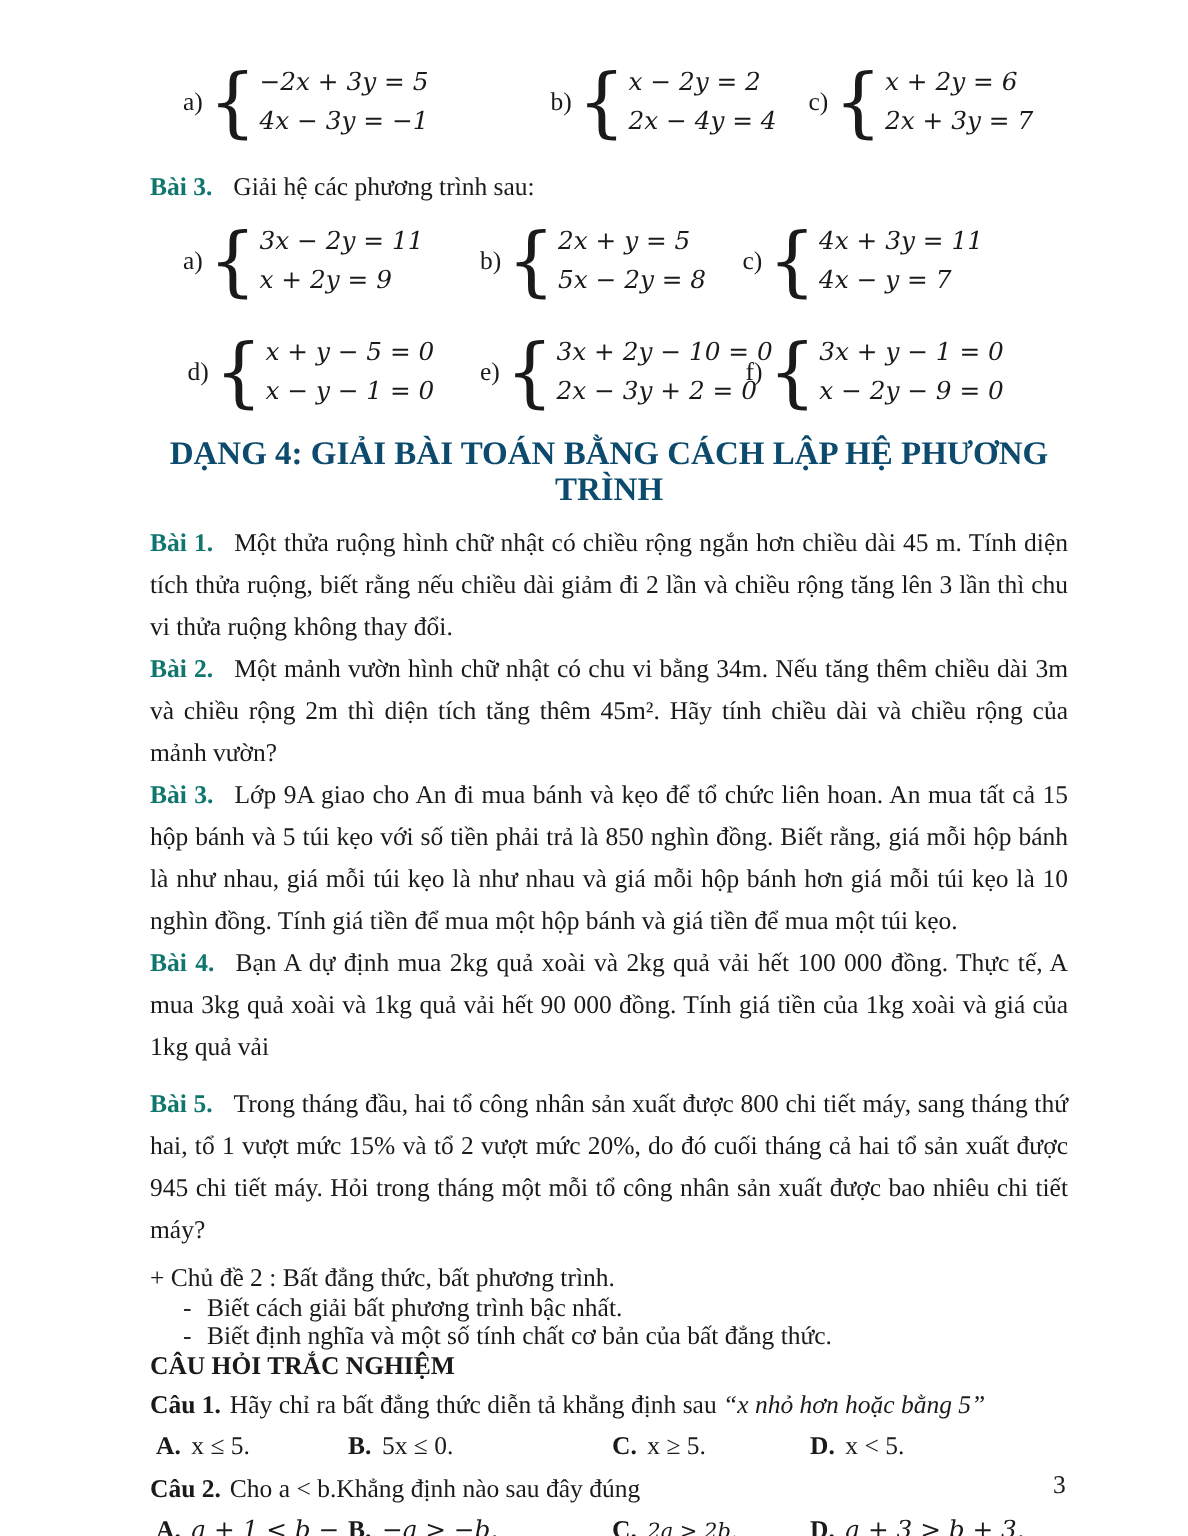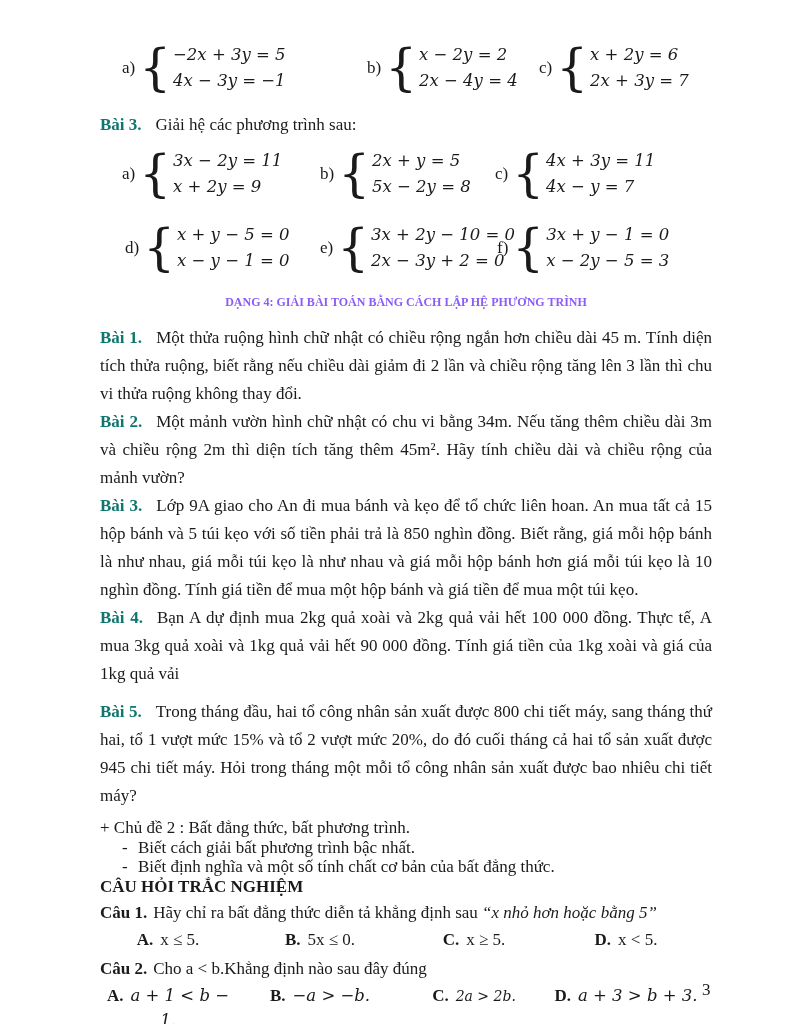--- a/index.html
+++ b/index.html
@@ -15,35 +15,35 @@
   .system{position:absolute;top:0;display:flex;align-items:center;}
   .syslabel{margin-right:4px;font-size:17px;}
   .brace{font-family:"DejaVu Serif",serif;font-size:50px;font-weight:200;line-height:56px;
          transform:scaleY(1.02);margin-right:2px;}
   .eqs{display:flex;flex-direction:column;justify-content:center;}
   .math{font-family:"DejaVu Serif",serif;font-style:italic;font-size:16.5px;line-height:26px;white-space:nowrap;}
 
   .probline{margin:0 0 8px 0;line-height:26px;}
   .plabel{color:#0f766e;font-weight:bold;margin-right:14px;}
 
-  .dang4{margin:0 0 10px 0;text-align:center;color:#8b5cf6;font-weight:bold;font-size:12px;line-height:24px;}
+  .dang4{margin:0 0 10px 0;text-align:center;color:#0c4a6e;font-weight:bold;font-size:22px;line-height:24px;}
 
   .prob{margin:0;line-height:28px;text-align:justify;}
   .prob.gap{margin-top:10px;}
 
   .chude{margin-top:8px;line-height:19.5px;}
   .chude .b{font-weight:normal;}
   .note{margin-left:22px;}
   .note .dash{display:inline-block;width:16px;}
   .tn-head{font-weight:bold;line-height:19.5px;}
 
   .q{margin:4px 0 0 0;line-height:25px;}
   .qlabel{font-weight:bold;margin-right:6px;}
   .qitalic{font-style:italic;}
-  .opts{display:grid;grid-template-columns:128px 176px 132px auto;margin:2px 0 2px 4px;line-height:25px;text-align:center;}
+  .opts{display:grid;grid-template-columns:128px 176px 132px auto;margin:2px 0 2px 4px;line-height:25px;}
   .optletter{font-weight:bold;margin-right:7px;}
   .opt-plain{font-family:"Liberation Serif",serif;}
   .opt-math{font-family:"DejaVu Serif",serif;font-style:italic;font-size:15.5px;}
 
   .pagenum{position:absolute;left:702px;top:980px;font-size:17px;}
 </style>
 </head>
 <body>
 
 <div class="page">
@@ -122,21 +122,21 @@
         <span class="eqs">
           <span class="math">3x + 2y − 10 = 0</span>
           <span class="math">2x − 3y + 2 = 0</span>
         </span>
       </div>
       <div class="system" style="left:397px">
         <span class="syslabel">f)</span>
         <span class="brace">{</span>
         <span class="eqs">
           <span class="math">3x + y − 1 = 0</span>
-          <span class="math">x − 2y − 5 = 3</span>
+          <span class="math">x − 2y − 9 = 0</span>
         </span>
       </div>
     </div>
 
     <p class="dang4">DẠNG 4: GIẢI BÀI TOÁN BẰNG CÁCH LẬP HỆ PHƯƠNG TRÌNH</p>
 
     <p class="prob">
       <span class="plabel">Bài 1.</span><span>Một thửa ruộng hình chữ nhật có chiều rộng ngắn hơn chiều dài 45 m. Tính diện tích thửa ruộng, biết rằng nếu chiều dài giảm đi 2 lần và chiều rộng tăng lên 3 lần thì chu vi thửa ruộng không thay đổi.</span>
     </p>
     <p class="prob">

